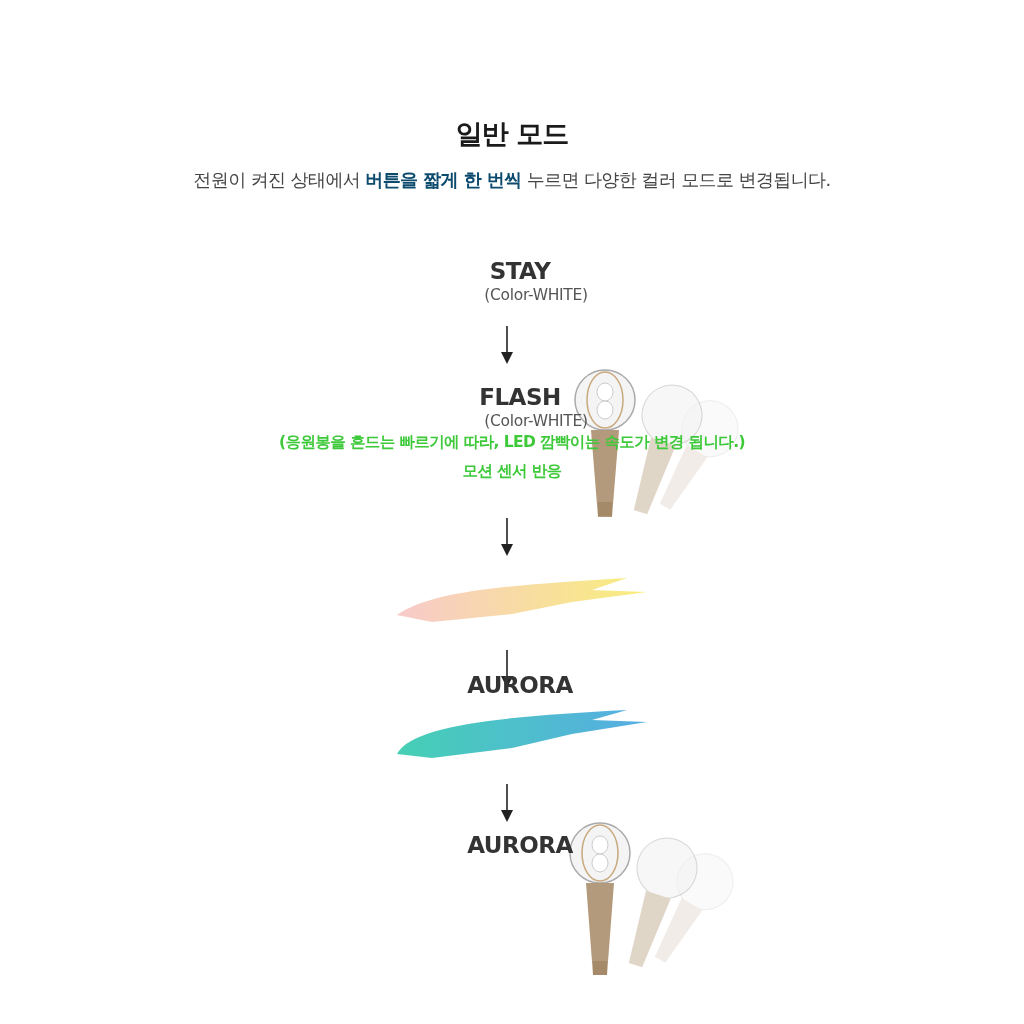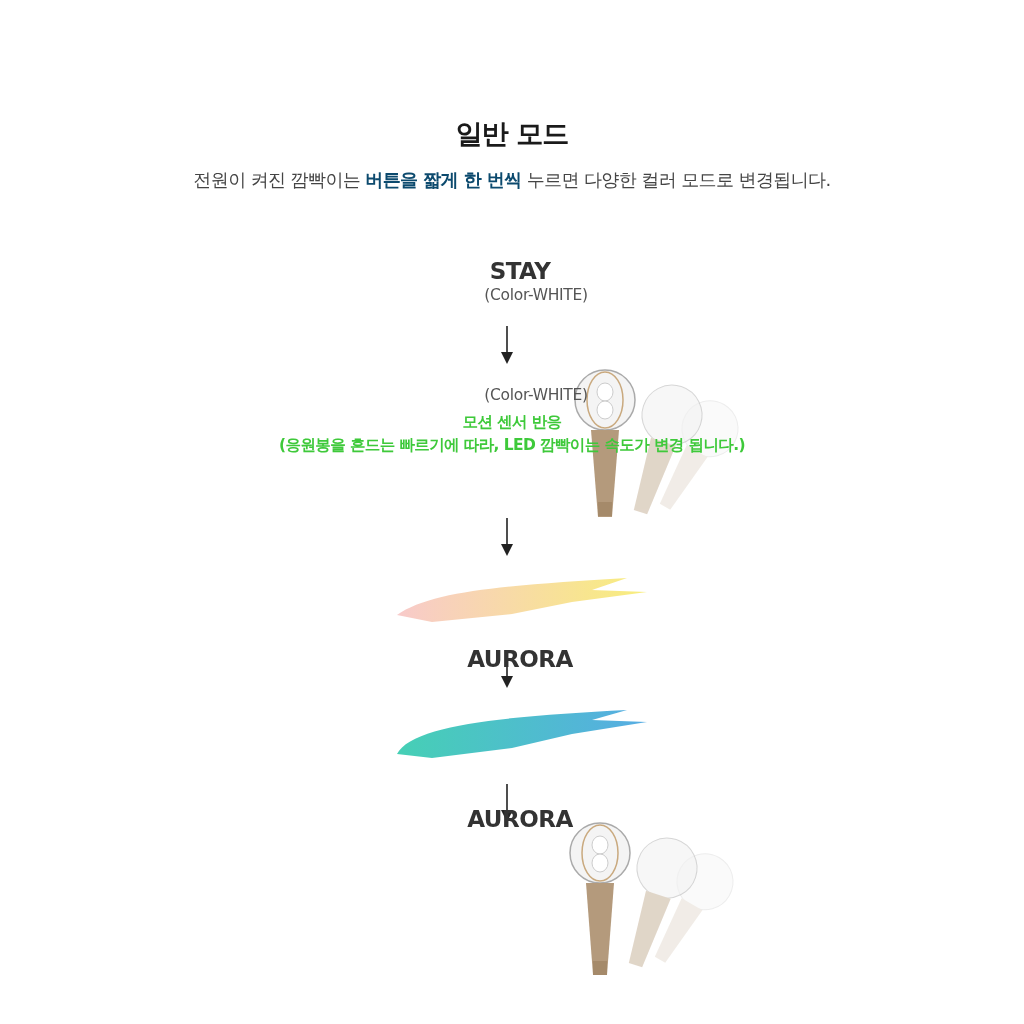--- a/index.html
+++ b/index.html
@@ -14,21 +14,21 @@
   .green { color:#3ec93a; font-weight:bold; font-size:15.5px; letter-spacing:-0.6px; }
   .arrow { position:absolute; left:499px; width:16px; height:40px; }
   .stick { position:absolute; }
   .stroke { position:absolute; }
   .label-wrap { position:relative; z-index:2; }
 </style>
 </head>
 <body>
 
 <div class="abs title">일반 모드</div>
-<div class="abs subtitle"><span>전원이 켜진 깜빡이는 </span><b>버튼을 짧게 한 번씩</b><span> 누르면 다양한 컬러 모드로 변경됩니다.</span></div>
+<div class="abs subtitle"><span>전원이 켜진 상태에서 </span><b>버튼을 짧게 한 번씩</b><span> 누르면 다양한 컬러 모드로 변경됩니다.</span></div>
 
 <div class="abs" style="top:258px;">
   <div class="mode-name">STAY</div>
   <div class="mode-color" style="margin-top:2px;">(Color-WHITE)</div>
 </div>
 
 <svg class="arrow" style="top:326px;" viewBox="0 0 16 40">
   <line x1="8" y1="0" x2="8" y2="28" stroke="#222" stroke-width="1.6"></line>
   <polygon points="2,26 14,26 8,38" fill="#222"></polygon>
 </svg>
@@ -46,23 +46,24 @@
     <circle cx="40" cy="38" r="30" fill="#f4f4f4" stroke="#aaa" stroke-width="1.5"></circle>
     <ellipse cx="40" cy="30" rx="8" ry="9" fill="#fff" stroke="#ccc"></ellipse>
     <ellipse cx="40" cy="48" rx="8" ry="9" fill="#fff" stroke="#ccc"></ellipse>
     <ellipse cx="40" cy="38" rx="18" ry="28" fill="none" stroke="#c9a97e" stroke-width="1.5"></ellipse>
     <polygon points="26,68 54,68 47,155 33,155" fill="#b49a7c"></polygon>
     <rect x="33" y="140" width="14" height="14" fill="#a58a6a"></rect>
   </g>
 </svg>
 
 <div class="abs label-wrap" style="top:384px;">
+  <div class="mode-name">FLASH</div>
   <div class="mode-color" style="margin-top:2px;">(Color-WHITE)</div>
+  <div class="green" style="margin-top:2px;">(응원봉을 흔드는 빠르기에 따라, LED 깜빡이는 속도가 변경 됩니다.)</div>
   <div class="green" style="margin-top:8px;">모션 센서 반응</div>
-  <div class="green" style="margin-top:2px;">(응원봉을 흔드는 빠르기에 따라, LED 깜빡이는 속도가 변경 됩니다.)</div>
 </div>
 
 <svg class="arrow" style="top:518px;" viewBox="0 0 16 40">
   <line x1="8" y1="0" x2="8" y2="28" stroke="#222" stroke-width="1.6"></line>
   <polygon points="2,26 14,26 8,38" fill="#222"></polygon>
 </svg>
 
 <svg class="stroke" style="left:392px; top:570px;" width="260" height="60" viewBox="0 0 260 60">
   <defs>
     <linearGradient id="py" x1="0" x2="1">

